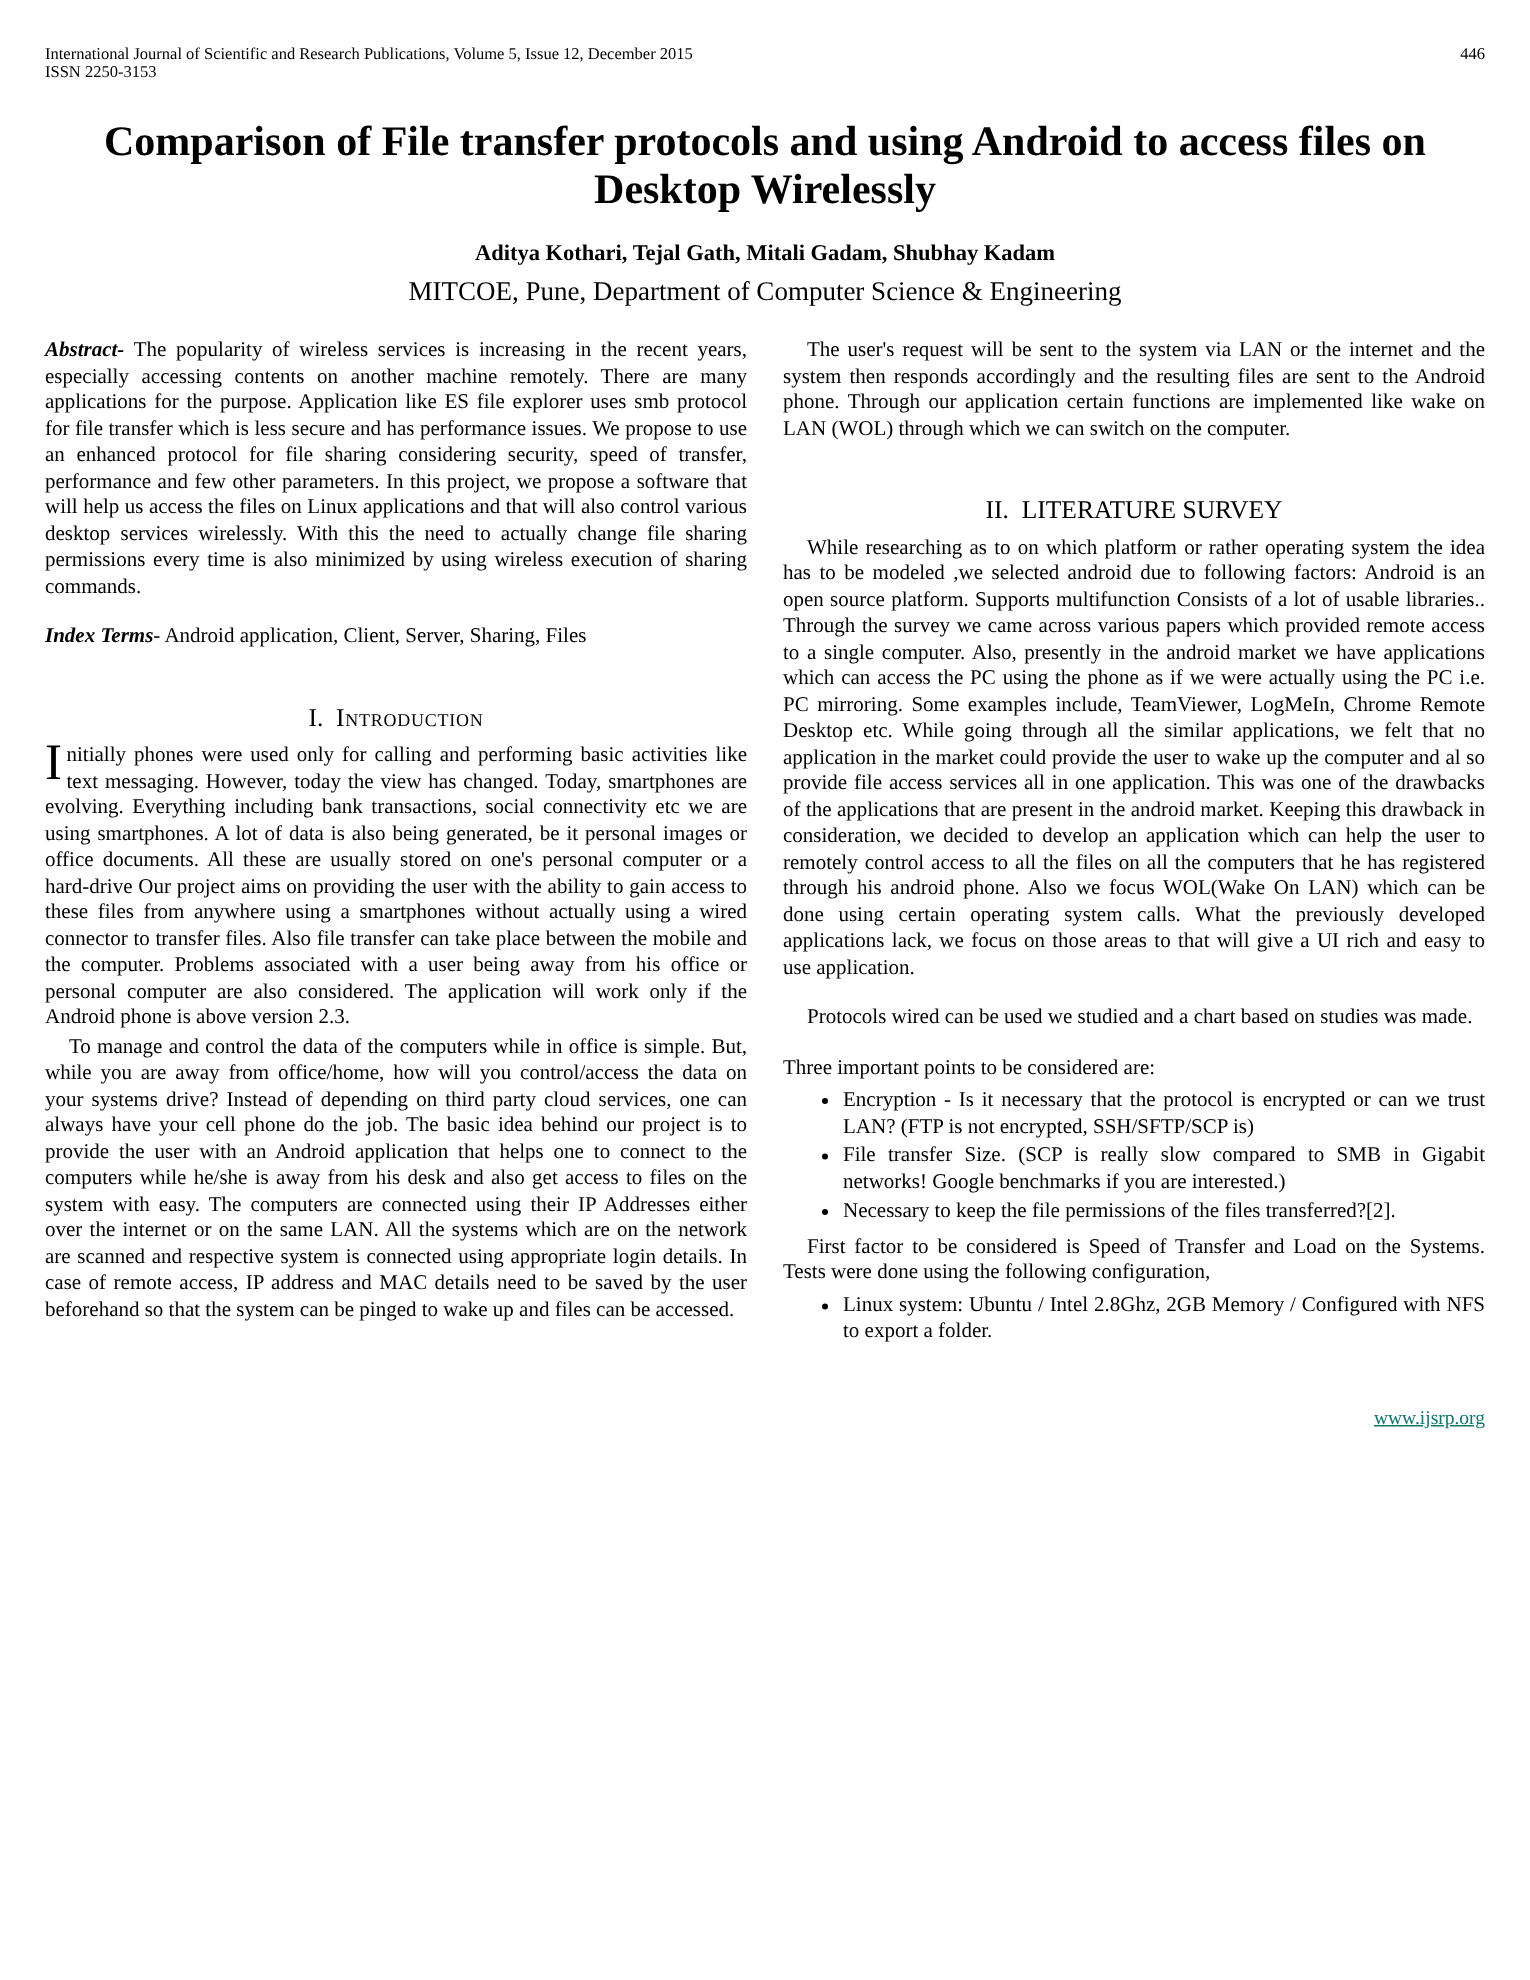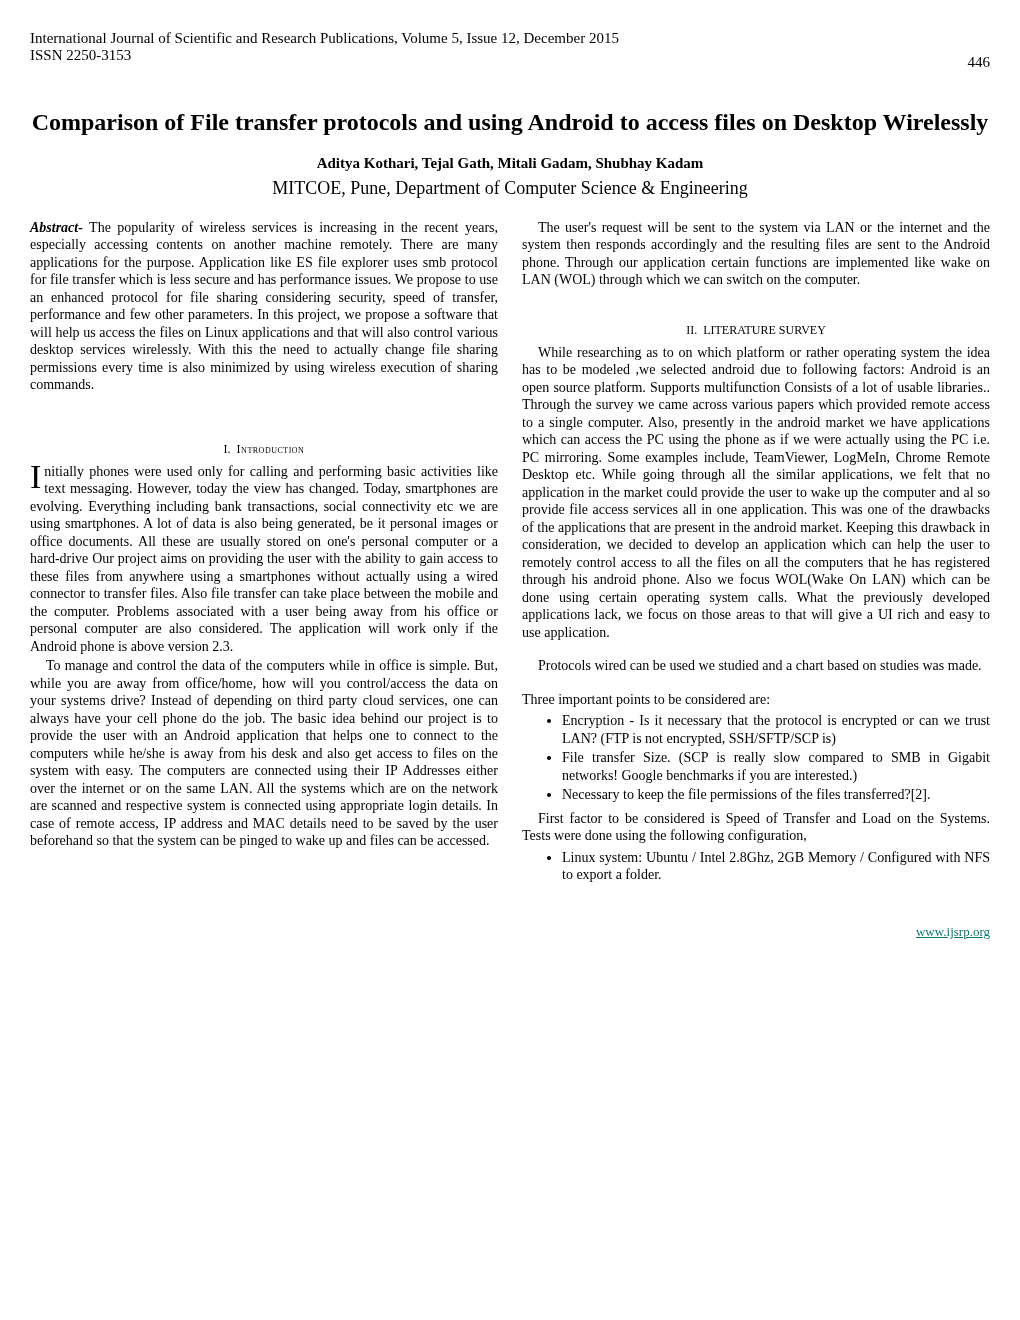--- a/index.html
+++ b/index.html
@@ -6,31 +6,31 @@
     font-family: "Times New Roman", Times, serif;
     font-size: 14px;
     margin: 0;
     padding: 30px 30px 20px 30px;
     background: #fff;
     color: #000;
     width: 1020px;
     box-sizing: border-box;
   }
   .header-line {
-    font-size: 15px;
+    font-size: 11px;
     display: flex;
     justify-content: space-between;
   }
   .header-left { text-align: left; }
-  .header-right { text-align: right; margin-top: 24px; }
+  .header-right { text-align: right; }
   h1.title {
-    font-size: 24px;
+    font-size: 28px;
     font-weight: bold;
     text-align: center;
-    margin: 38px 0 10px 0;
+    margin: 25px 0 10px 0;
     line-height: 1.15;
   }
   .authors {
     text-align: center;
     font-weight: bold;
     font-size: 15px;
     margin: 18px 0 6px 0;
   }
   .affiliation {
     text-align: center;
@@ -41,21 +41,21 @@
     column-count: 2;
     column-gap: 24px;
     text-align: justify;
     line-height: 1.25;
   }
   .columns p { margin: 0 0 2px 0; }
   .label { font-weight: bold; font-style: italic; }
   .indexterms { font-weight: bold; font-style: italic; }
   .section-head {
     text-align: center;
-    font-size: 12px;
+    font-size: 17px;
     margin: 18px 0 6px 0;
   }
   .section-head .roman { font-family: "Times New Roman"; }
   .section-head .sc { font-variant: small-caps; letter-spacing: 0.5px; text-align: right; }
   .dropcap::first-letter {
     float: left;
     font-size: 34px;
     line-height: 28px;
     padding-right: 3px;
     font-weight: normal;
@@ -94,20 +94,21 @@
 
 <div class="authors">Aditya Kothari, Tejal Gath, Mitali Gadam, Shubhay Kadam</div>
 <div class="affiliation">MITCOE, Pune, Department of Computer Science &amp; Engineering</div>
 
 <div class="columns">
 
   <p><span class="label">Abstract-</span><span> The popularity of wireless services is increasing in the recent years, especially accessing contents on another machine remotely. There are many applications for the purpose. Application like ES file explorer uses smb protocol for file transfer which is less secure and has performance issues. We propose to use an enhanced protocol for file sharing considering security, speed of transfer, performance and few other parameters. In this project, we propose a software that will help us access the files on Linux applications and that will also control various desktop services wirelessly. With this the need to actually change file sharing permissions every time is also minimized by using wireless execution of sharing commands.</span></p>
 
   <div class="spacer"></div>
 
+  <p><span class="indexterms">Index Terms</span><span>- Android application, Client, Server, Sharing, Files</span></p>
 
   <div class="spacer"></div>
 
   <div class="section-head nb">
     <span class="roman">I.</span>&nbsp;&nbsp;<span class="sc">Introduction</span>
   </div>
 
   <p class="dropcap">Initially phones were used only for calling and performing basic activities like text messaging. However, today the view has changed. Today, smartphones are evolving. Everything including bank transactions, social connectivity etc we are using smartphones. A lot of data is also being generated, be it personal images or office documents. All these are usually stored on one's personal computer or a hard-drive Our project aims on providing the user with the ability to gain access to these files from anywhere using a smartphones without actually using a wired connector to transfer files. Also file transfer can take place between the mobile and the computer. Problems associated with a user being away from his office or personal computer are also considered. The application will work only if the Android phone is above version 2.3.</p>
   <p class="para-indent">To manage and control the data of the computers while in office is simple. But, while you are away from office/home, how will you control/access the data on your systems drive? Instead of depending on third party cloud services, one can always have your cell phone do the job. The basic idea behind our project is to provide the user with an Android application that helps one to connect to the computers while he/she is away from his desk and also get access to files on the system with easy. The computers are connected using their IP Addresses either over the internet or on the same LAN.  All the systems which are on the network are scanned and respective system is connected using appropriate login details. In case of remote access, IP address and MAC details need to be saved by the user beforehand so that the system can be pinged to wake up and files can be accessed.</p>
   <p class="para-indent">The user's request will be sent to the system via LAN or the internet and the system then responds accordingly and the resulting files are sent to the Android phone. Through our application certain functions are implemented like wake on LAN (WOL) through which we can switch on the computer.</p>

